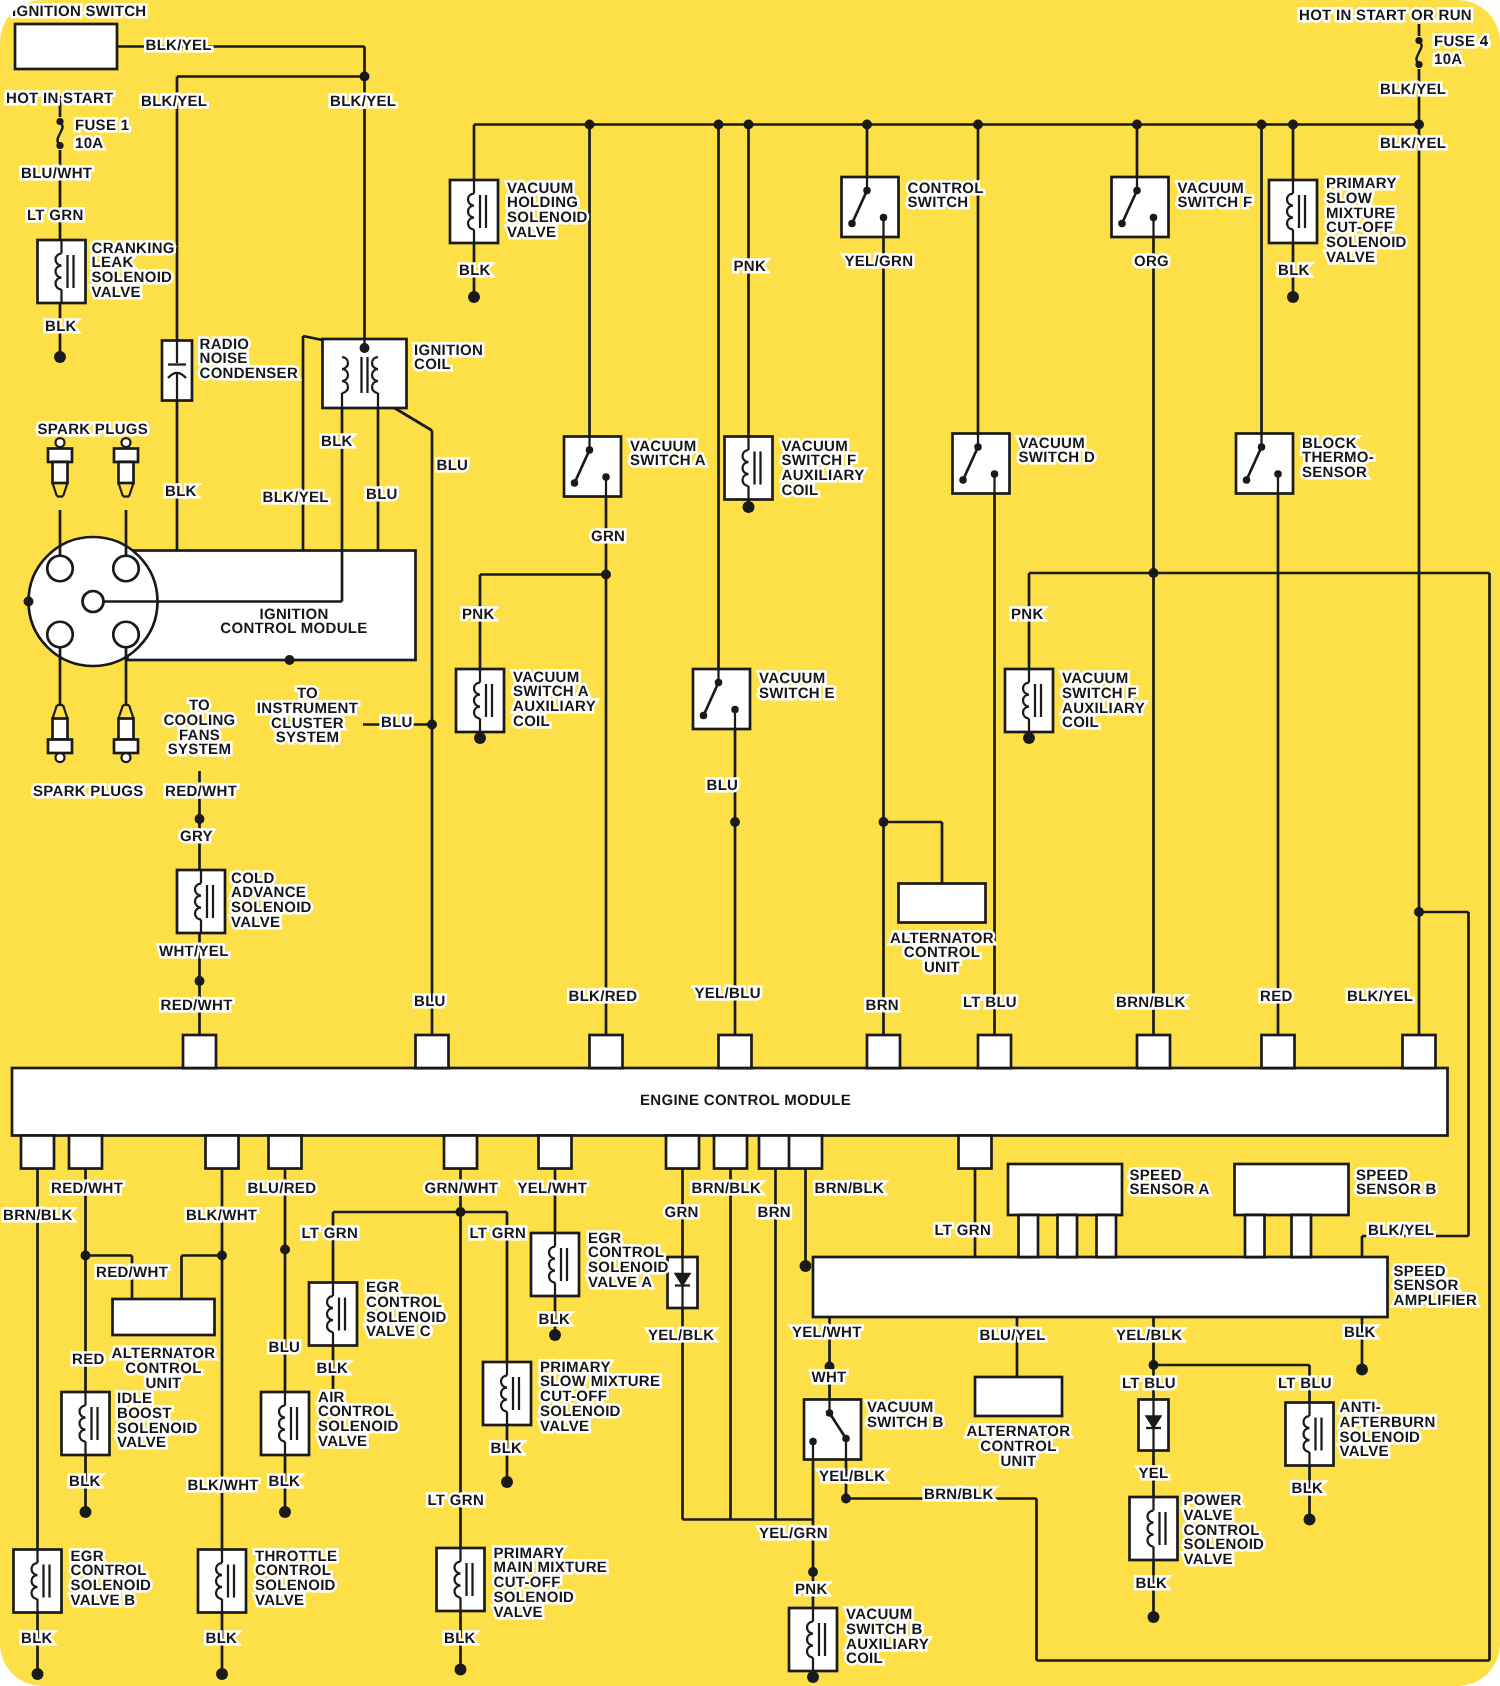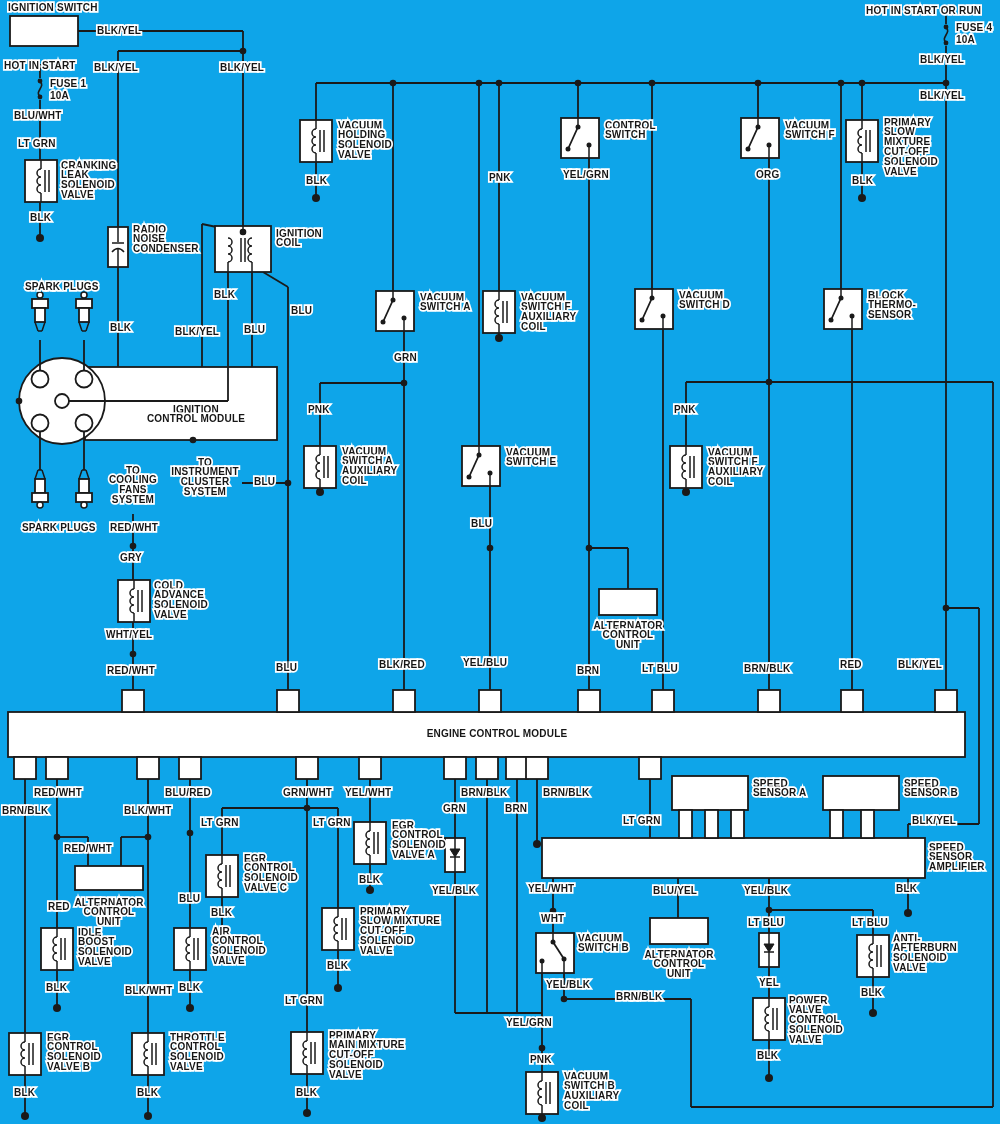--- a/index.html
+++ b/index.html
@@ -1,16 +1,16 @@
 <!DOCTYPE html>
 <html><head>
 <meta charset="utf-8">
 <style>
   html,body{margin:0;padding:0;background:#ffffff;}
-  #stage{position:relative;width:1000px;height:1124px;background:#0ea5e9;overflow:hidden;}
+  #stage{position:relative;width:1000px;height:1124px;background:#fde047;overflow:hidden;border-radius:28px;}
   svg text{font-family:"Liberation Sans","DejaVu Sans",sans-serif;font-size:10px;font-weight:bold;
            fill:#161616;letter-spacing:.2px;stroke:#ffffff;stroke-width:3.4px;paint-order:stroke;}
 </style>
 </head>
 <body>
 
 <div id="stage">
   <svg id="diagram-svg" width="1000" height="1124" viewBox="0 0 1000 1124" xmlns="http://www.w3.org/2000/svg">
       <rect x="10" y="16" width="68" height="30" fill="#fff" stroke="#1a1a1a" stroke-width="1.8"></rect>
       <rect x="85" y="367" width="192" height="73" fill="#fff" stroke="#1a1a1a" stroke-width="1.8"></rect>

